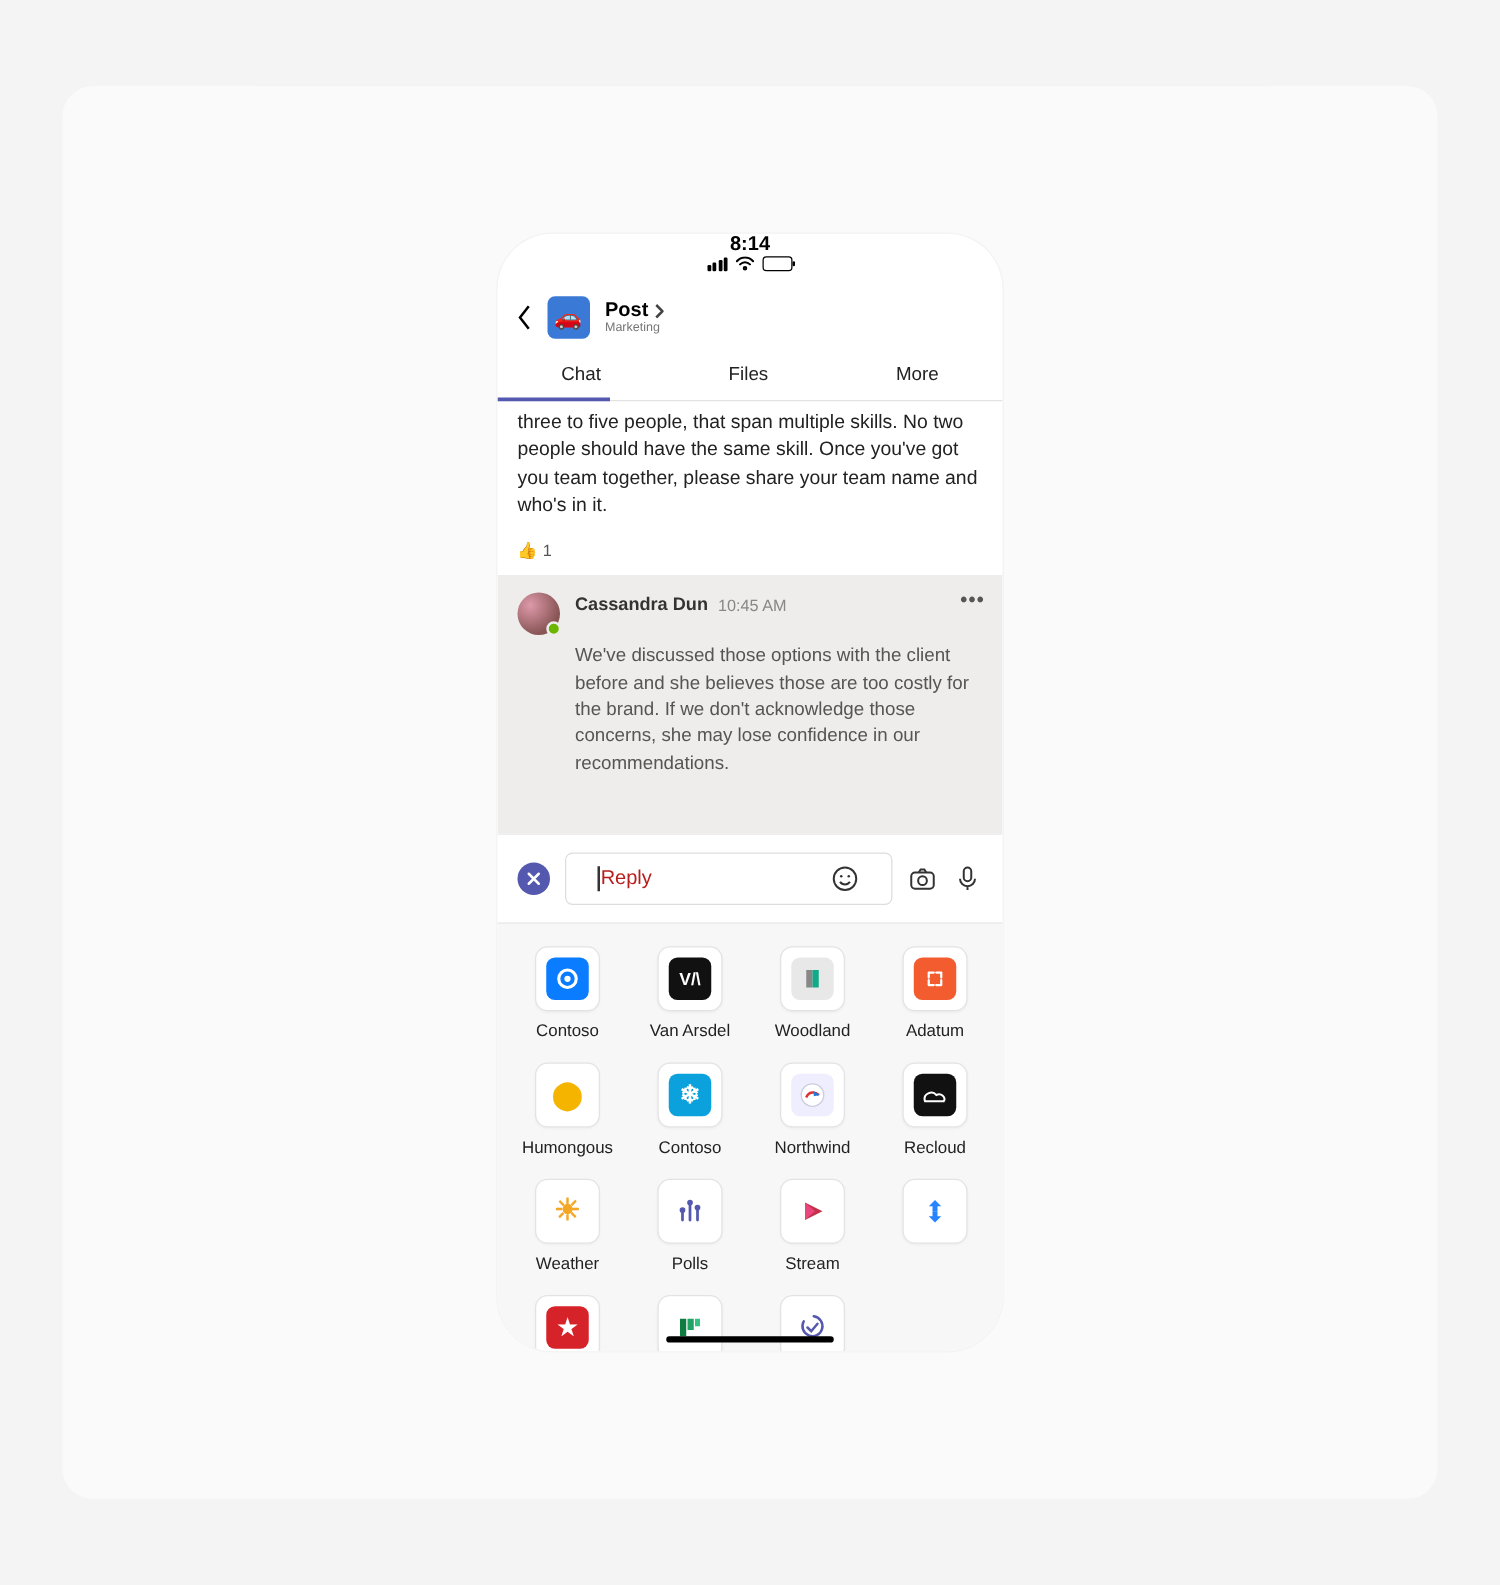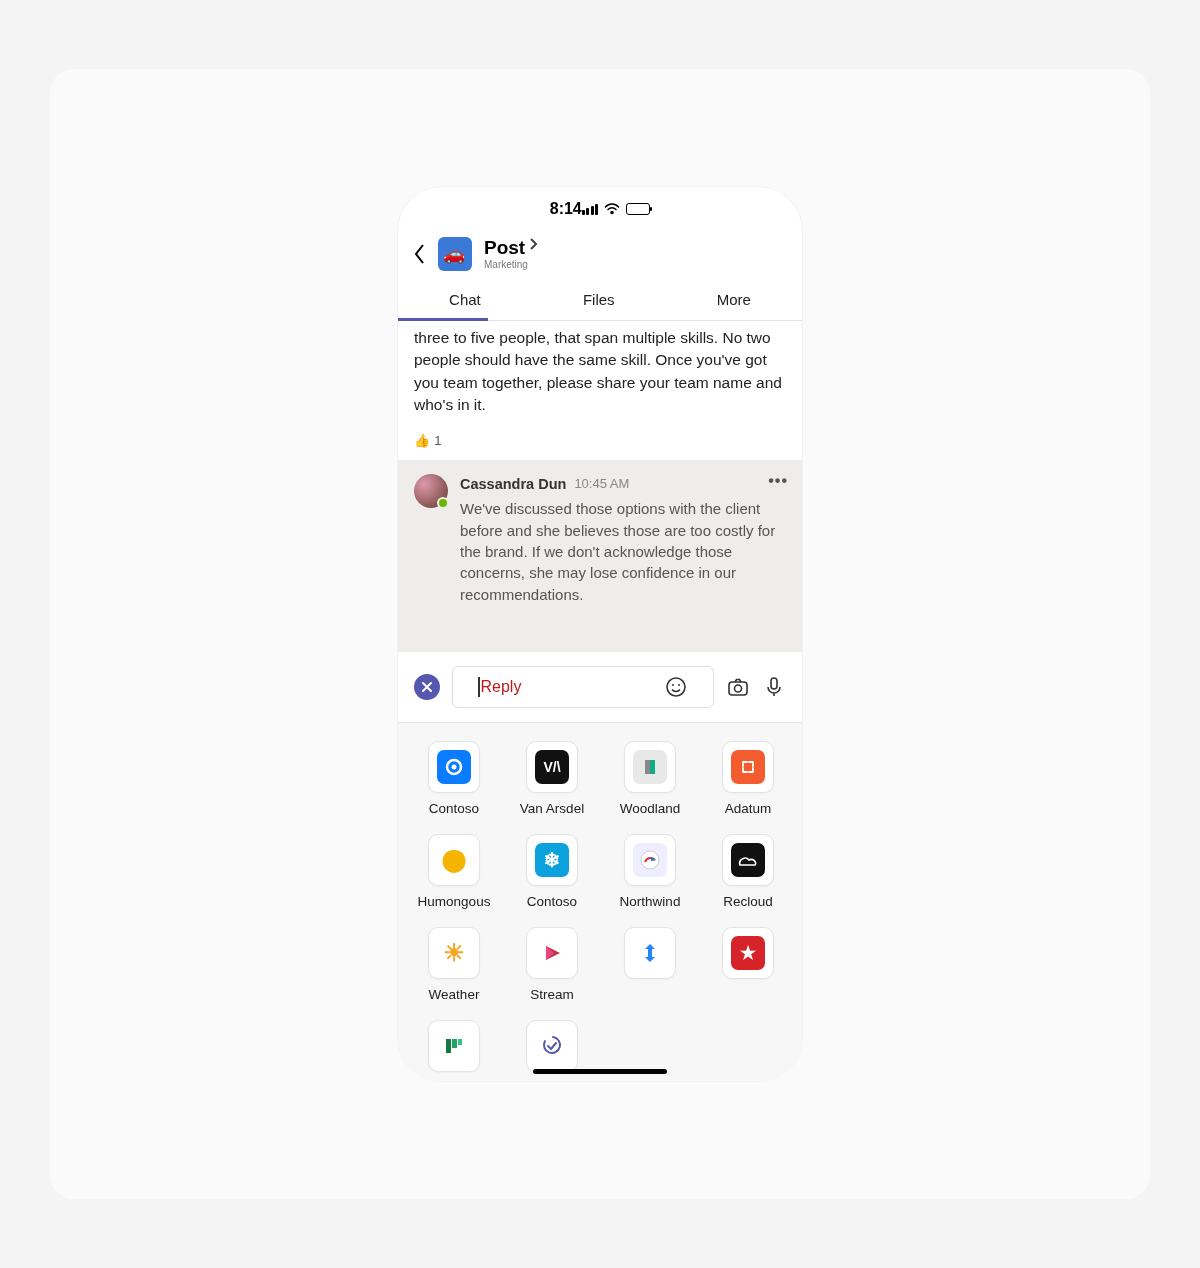--- a/index.html
+++ b/index.html
@@ -30,58 +30,59 @@
     position: relative;
     display: flex;
     flex-direction: column;
     box-shadow: 0 0 0 1px rgba(0,0,0,0.03);
   }
   
   .status-bar {
     height: 44px;
     display: flex;
     align-items: center;
-    justify-content: center;
+    justify-content: flex-start;
     padding: 0 24px;
     font-weight: 600;
     font-size: 16px;
+    flex-direction: column;
   }
   .status-right { display:flex; gap:6px; align-items:center; }
   .bars { display:inline-flex; gap:1.5px; align-items:flex-end;}
   .bars span { width:3px; background:#000; display:inline-block; border-radius:1px;}
   .bars span:nth-child(1){height:5px}.bars span:nth-child(2){height:7px}.bars span:nth-child(3){height:9px}.bars span:nth-child(4){height:11px}
   .wifi{width:16px;height:12px;}
   .batt{width:24px;height:12px;border:1.5px solid #000;border-radius:3px;position:relative}
   .batt::after{content:"";position:absolute;right:-3px;top:3px;width:2px;height:4px;background:#000;border-radius:1px}
   .batt-fill{background:#000;height:100%;width:80%;border-radius:1px}
   
   .header {
     display:flex; align-items:center; gap:12px; padding: 6px 14px 10px 14px;
   }
   .back-chevron{width:14px;height:24px;stroke:#000;stroke-width:2;fill:none;cursor:pointer}
   .team-icon{width:34px;height:34px;background:#3a79d6;border-radius:6px;display:flex;align-items:center;justify-content:center;font-size:18px}
   .header-text{display:flex;flex-direction:column;line-height:1.1}
-  .header-title{font-weight:700;font-size:19px;display:flex;align-items:flex-start;gap:4px}
+  .header-title{font-weight:700;font-size:16px;display:flex;align-items:center;gap:4px}
   .header-sub{font-size:10px;color:#777}
   .mini-chevron{width:8px;height:12px;stroke:#444;stroke-width:2;fill:none}
   
   .tabs{display:flex;justify-content:space-around;border-bottom:1px solid #e2e2e2;position:relative}
   .tab{padding:10px 0 12px 0;font-size:15px;color:#222;cursor:pointer}
   .tab.active{font-weight:400}
   .tab-indicator{position:absolute;left:0;bottom:-1px;height:3px;width:90px;background:#5558af}
   
   .chat-body{flex:0 0 auto;}
   .msg1{padding:8px 16px 10px 16px;font-size:15.5px;line-height:1.45;color:#222}
   .msg1 .cut{position:relative;top:-2px}
   .reaction{display:flex;align-items:center;gap:4px;padding:4px 16px 12px 16px;font-size:13px;color:#555}
   .msg2{background:#eeedec;padding:14px 16px 46px 16px;display:flex;gap:12px;position:relative}
   .avatar{width:34px;height:34px;border-radius:50%;background:radial-gradient(circle at 30% 30%,#d9a,#855 70%);position:relative;flex-shrink:0}
   .presence{position:absolute;right:-1px;bottom:-1px;width:12px;height:12px;background:#6bb700;border:2px solid #eeedec;border-radius:50%}
   .msg2-body{flex:1;font-size:15px;color:#555;line-height:1.42}
-  .msg2-meta{display:flex;gap:8px;align-items:center;margin-bottom:4px}
+  .msg2-meta{display:flex;gap:8px;align-items:flex-end;margin-bottom:20px}
   .author{font-weight:700;color:#333;font-size:14.5px}
   .time{color:#888;font-size:13px}
   .msg-more{position:absolute;top:12px;right:14px;color:#555;font-weight:700;letter-spacing:1px;cursor:pointer}
   
   .compose{display:flex;align-items:center;gap:12px;padding:14px 16px;border-top:1px solid #eee;background:#fff}
   .close-att{width:26px;height:26px;border-radius:50%;background:#5558af;color:#fff;display:flex;align-items:center;justify-content:center;font-size:14px;cursor:pointer}
   .reply-box{flex:1;border:1px solid #ddd;border-radius:6px;height:42px;display:flex;align-items:center;padding:0 25px;color:#b91c1c;font-size:16px;justify-content:space-between;cursor:text}
   .reply-left{display:flex;align-items:center;gap:1px}
   .cursor-bar{width:1.5px;height:20px;background:#333}
   .icon-btn{width:24px;height:24px;stroke:#333;stroke-width:1.6;fill:none;cursor:pointer}
@@ -278,20 +279,35 @@
           </div>
 
       <div class="app">
             <div class="app-tile">
               <div class="app-inner c-weather" style="color:#f5a623;font-size:24px">☀</div>
             </div>
             <div class="app-label">Weather</div>
           </div>
       <div class="app">
             <div class="app-tile">
+              <div class="app-inner c-polls">
+                <svg width="22" height="22" viewBox="0 0 22 22" stroke="#5558af" stroke-width="2.2" fill="none" stroke-linecap="round">
+                  <line x1="5" y1="18" x2="5" y2="10"></line>
+                  <line x1="11" y1="18" x2="11" y2="4"></line>
+                  <line x1="17" y1="18" x2="17" y2="8"></line>
+                  <circle cx="5" cy="10" r="1.2" fill="#5558af"></circle>
+                  <circle cx="11" cy="4" r="1.2" fill="#5558af"></circle>
+                  <circle cx="17" cy="8" r="1.2" fill="#5558af"></circle>
+                </svg>
+              </div>
+            </div>
+            <div class="app-label">Polls</div>
+          </div>
+      <div class="app">
+            <div class="app-tile">
               <div class="app-inner c-stream">
                 <svg width="22" height="22" viewBox="0 0 22 22">
                   <path d="M5 4l14 7-14 7z" fill="#c4314b"></path>
                   <path d="M5 4l8 7-8 7z" fill="#e8467c"></path>
                 </svg>
               </div>
             </div>
             <div class="app-label">Stream</div>
           </div>
 

